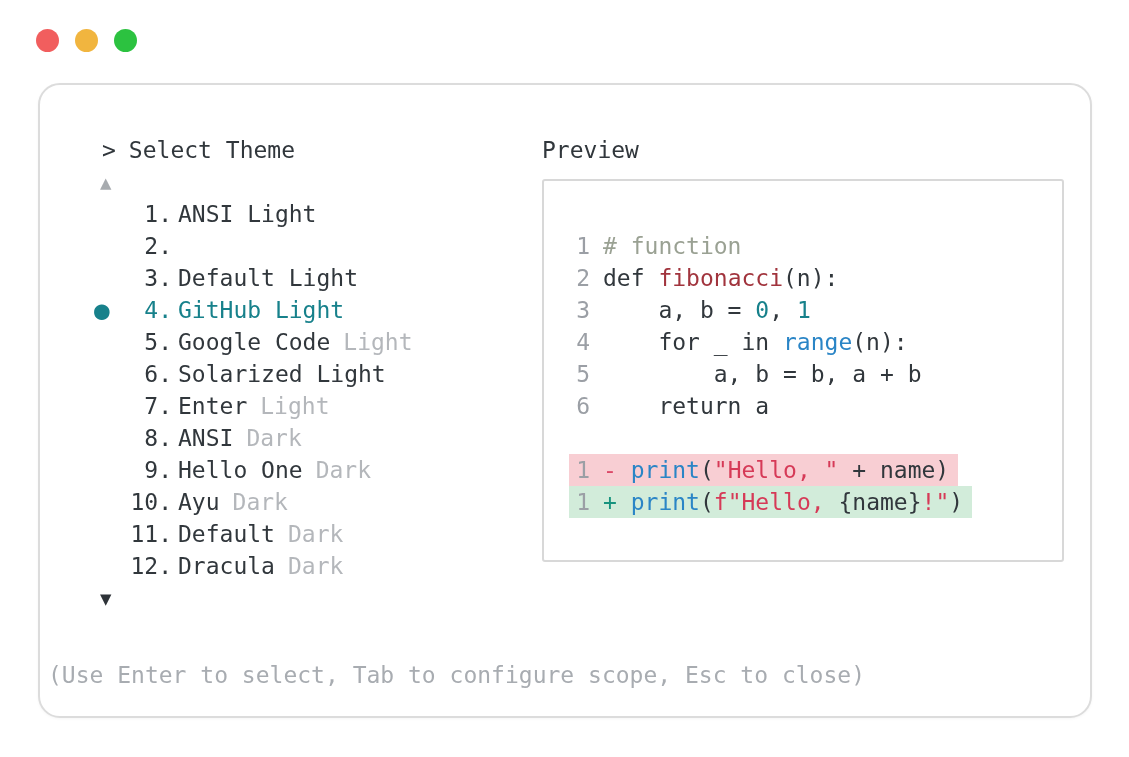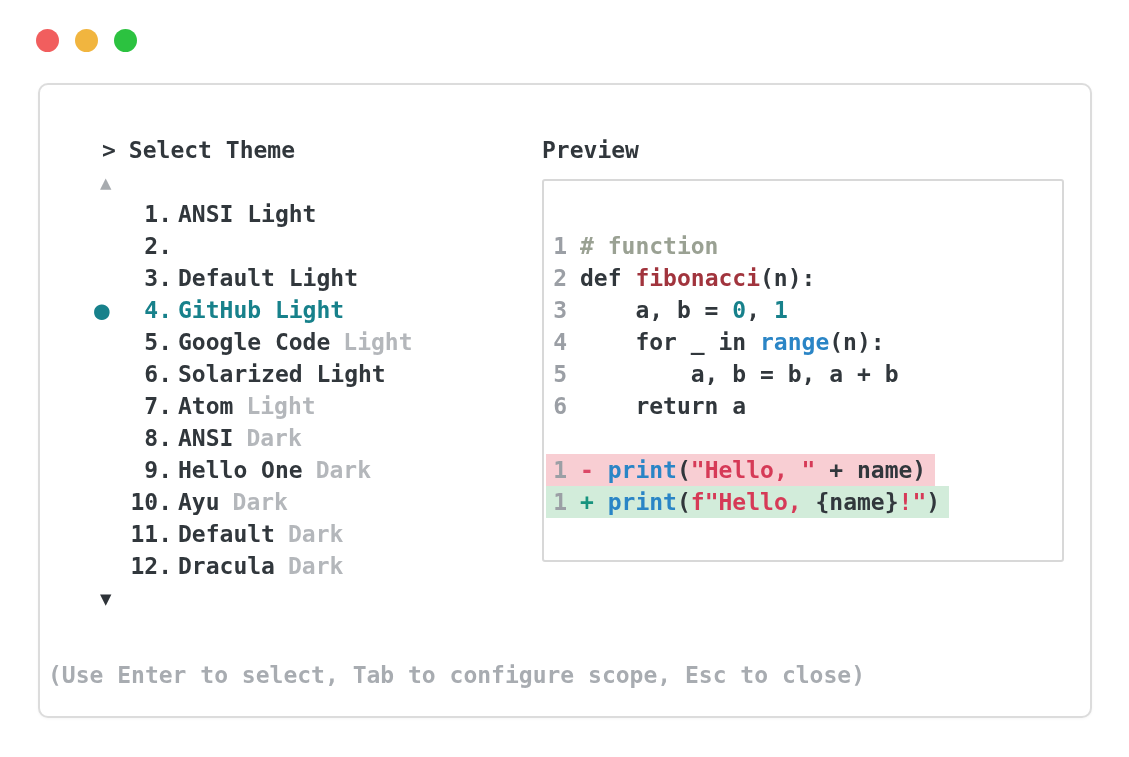--- a/index.html
+++ b/index.html
@@ -6,23 +6,22 @@
   body{
     width:1129px;height:757px;position:relative;overflow:hidden;background:#ffffff;
     font-family:"DejaVu Sans Mono","Liberation Mono",monospace;
   }
   
   .lights{position:absolute;left:36px;top:29px;display:flex;gap:16px;}
   .light{width:23px;height:23px;border-radius:50%;}
   
   .window{
     position:absolute;left:38px;top:83px;width:1054px;height:635px;box-sizing:border-box;
-    background:#fff;border:2px solid var(--window-border,#dcdcdc);border-radius:10px;
+    background:#fff;border:2px solid var(--window-border,#dcdcdc);border-radius:22px;
     box-shadow:0 1px 3px rgba(0,0,0,0.04);
-    font-weight:bold;
   }
   
   .left-pane{position:absolute;left:54px;top:49px;width:446px;}
   .pane-title{height:32px;line-height:32px;font-size:23px;color:var(--text,#31373c);white-space:pre;}
   .left-pane .pane-title{margin-left:8px;}
   .pane-title .tt{margin-left:13px;}
   .scroll-arrow{height:32px;line-height:32px;margin-left:6px;font-size:19px;}
   .arrow-up{color:var(--scroll-up,#a7abaf);}
   .arrow-down{color:var(--scroll-down,#2e3338);}
   .t-row{height:32px;line-height:32px;font-size:23px;color:var(--text,#31373c);display:flex;align-items:center;}
@@ -30,21 +29,21 @@
   .cell-num{width:52px;text-align:right;flex:none;}
   .cell-name{margin-left:6px;white-space:pre;}
   .cell-muted{margin-left:13px;color:var(--muted,#b4b7bb);white-space:pre;}
   .t-row.selected .cell-num,.t-row.selected .cell-name{color:var(--accent,#17818b);}
   .help-line{position:absolute;left:8px;top:574px;height:32px;line-height:32px;font-size:23px;color:var(--help,#a8acb1);white-space:pre;}
   
   .right-pane{position:absolute;left:502px;top:49px;width:524px;}
   .preview-box{
     margin-top:13px;width:522px;height:383px;box-sizing:border-box;
     border:2px solid var(--preview-border,#d8d8d8);border-radius:3px;
-    padding:49px 0 0 8px;background:#fff;overflow:hidden;
+    padding:49px 0 0 31px;background:#fff;overflow:hidden;
   }
   .c-row{height:32px;line-height:32px;font-size:23px;white-space:pre;color:var(--text,#31373c);}
   .lno{display:inline-block;width:15px;margin-right:13px;text-align:right;color:var(--line-number,#9b9fa5);}
   .c-text{color:var(--text,#31373c);}
   .c-comment{color:var(--comment,#9aa193);}
   .c-func{color:var(--function-name,#a1343d);text-align:center;}
   .c-numlit{color:var(--number-literal,#17818b);}
   .c-builtin{color:var(--builtin,#2a85c6);}
   .c-string{color:var(--string,#d63a57);}
   .c-rm{color:var(--diff-removed-text,#dc4867);}
@@ -94,21 +93,21 @@
           <span class="cell-muted">Light</span>
         </div>
         <div class="t-row">
           <span class="cell-bullet"></span>
           <span class="cell-num">6.</span>
           <span class="cell-name">Solarized Light</span>
         </div>
         <div class="t-row">
           <span class="cell-bullet"></span>
           <span class="cell-num">7.</span>
-          <span class="cell-name">Atom</span>
+          <span class="cell-name">Enter</span>
           <span class="cell-muted">Light</span>
         </div>
         <div class="t-row">
           <span class="cell-bullet"></span>
           <span class="cell-num">8.</span>
           <span class="cell-name">ANSI</span>
           <span class="cell-muted">Dark</span>
         </div>
         <div class="t-row">
           <span class="cell-bullet"></span>

